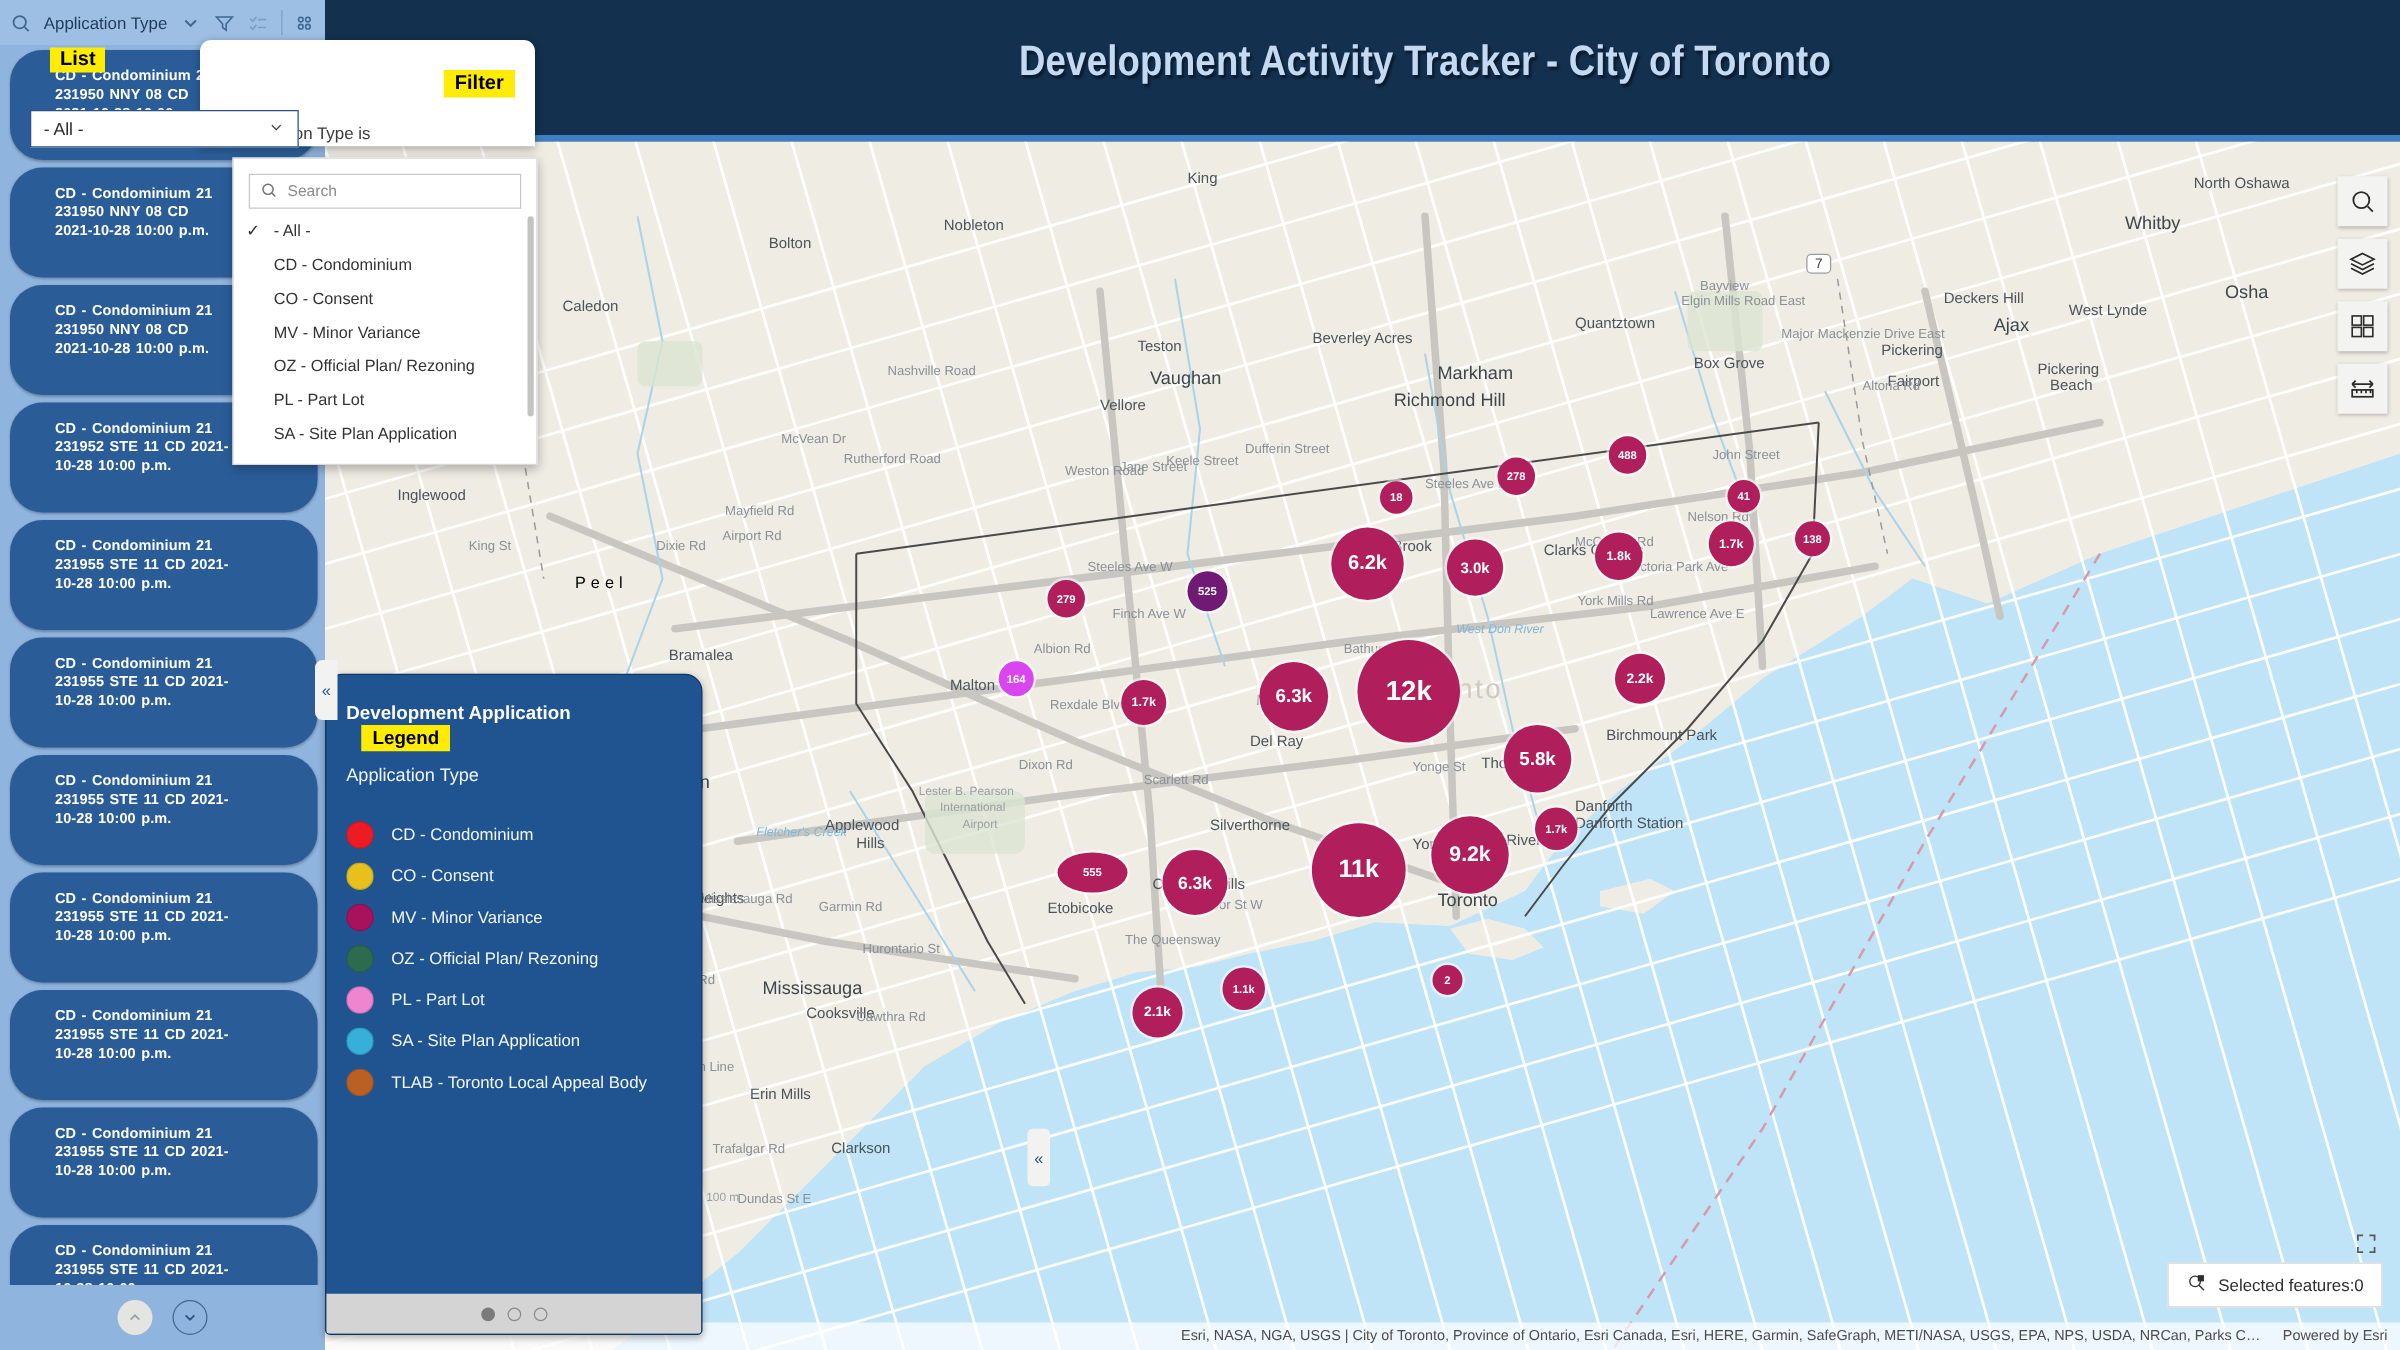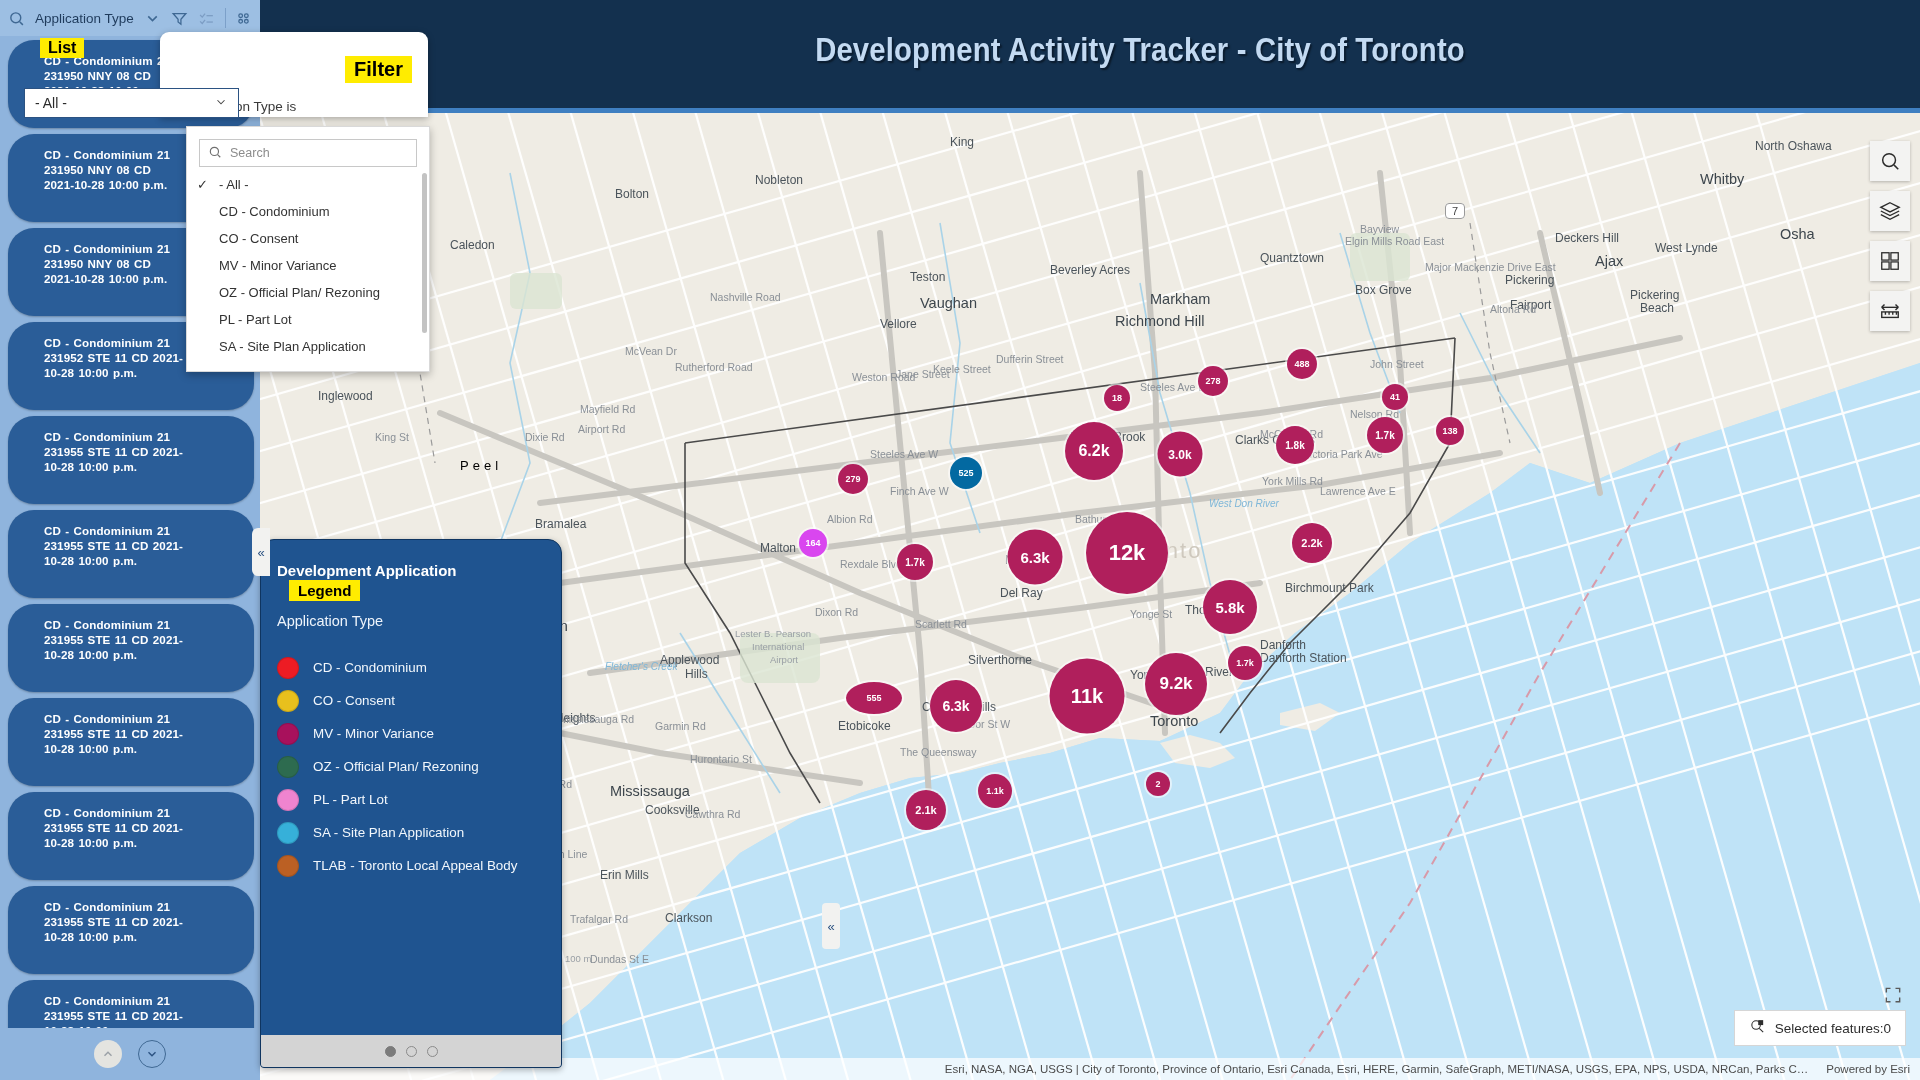--- a/index.html
+++ b/index.html
@@ -194,21 +194,21 @@
   }
 
   
   #filter-panel{
     position:absolute; left:160px; top:32px; width:268px; height:85px;
     background:#fff; border-radius:9px 9px 0 0;
     z-index:60; box-shadow:0 2px 7px rgba(0,0,0,.3);
   }
   #filter-badge{
     position:absolute; right:16px; top:24px;
-    background:#ffec00; color:#000; font-weight:bold; font-size:20px;
+    background:#ffec00; color:#000; font-weight:bold; font-size:16px;
     padding:2px 9px;
   }
   #filter-label{
     position:absolute; left:24px; top:67px; font-size:13.5px; color:#3a3a3a;
   }
   #filter-select{
     position:absolute; left:24px; top:88px; width:215px; height:30px;
     border:1px solid #2b5282; background:#fff;
     display:flex;align-items:center;justify-content:space-between;
     padding:0 10px; font-size:14px; color:#2b2b2b; cursor:pointer;
@@ -377,21 +377,21 @@
       <div class="label town" style="left: 810px; top: 317px;">Newton Brook</div>
       <div class="label town" style="left: 975px; top: 320px;">Clarks Corners</div>
       <div class="label town" style="left: 58px; top: 276px;">Inglewood</div>
       <div class="label region" style="left: 200px; top: 345px;">Peel</div>
       <div class="label town" style="left: 275px; top: 404px;">Bramalea</div>
       <div class="label city" style="left: 245px; top: 505px;">Brampton</div>
       <div class="label town" style="left: 500px; top: 428px;">Malton</div>
       <div class="label road" style="left: 630px; top: 372px;">Finch Ave W</div>
       <div class="label road" style="left: 567px; top: 400px;">Albion Rd</div>
       <div class="label road" style="left: 1002px; top: 362px;">York Mills Rd</div>
-      <div class="label water" style="left: 905px; top: 385px; margin-left: 44px;">West Don River</div>
+      <div class="label water" style="left: 905px; top: 385px;">West Don River</div>
       <div class="label road" style="left: 1060px; top: 372px;">Lawrence Ave E</div>
       <div class="label faint" style="left: 855px; top: 425px;">Toronto</div>
       <div class="label town" style="left: 745px; top: 440px;">North York</div>
       <div class="label town" style="left: 740px; top: 473px;">Del Ray</div>
       <div class="label town" style="left: 925px; top: 490px;">Thorncliffe</div>
       <div class="label town" style="left: 1025px; top: 468px;">Birchmount Park</div>
       <div class="label town" style="left: 1000px; top: 525px;">Danforth</div>
       <div class="label town" style="left: 708px; top: 540px;">Silverthorne</div>
       <div class="label town" style="left: 870px; top: 555px;">Yorkville</div>
       <div class="label town" style="left: 945px; top: 552px;">Riverdale</div>
@@ -480,21 +480,21 @@
       </div>
       <div class="cluster" style="left: 1035px; top: 332px; width: 38px; height: 38px; background: rgb(176, 31, 92); font-size: 10px;">
         <span>1.8k</span>
       </div>
       <div class="cluster" style="left: 1125px; top: 322px; width: 36px; height: 36px; background: rgb(176, 31, 92); font-size: 10px;">
         <span>1.7k</span>
       </div>
       <div class="cluster" style="left: 593px; top: 366px; width: 30px; height: 30px; background: rgb(176, 31, 92); font-size: 9px;">
         <span>279</span>
       </div>
-      <div class="cluster" style="left: 706px; top: 360px; width: 32px; height: 32px; background: #0369a1; font-size: 9px;">
+      <div class="cluster" style="left: 706px; top: 360px; width: 32px; height: 32px; background: #701a75; font-size: 9px;">
         <span>525</span>
       </div>
       <div class="cluster" style="left: 553px; top: 430px; width: 28px; height: 28px; background: #d946ef; font-size: 9px;">
         <span>164</span>
       </div>
       <div class="cluster" style="left: 655px; top: 449px; width: 36px; height: 36px; background: rgb(176, 31, 92); font-size: 10px;">
         <span>1.7k</span>
       </div>
       <div class="cluster" style="left: 775px; top: 444px; width: 55px; height: 55px; background: rgb(176, 31, 92); font-size: 15px;">
         <span>6.3k</span>

